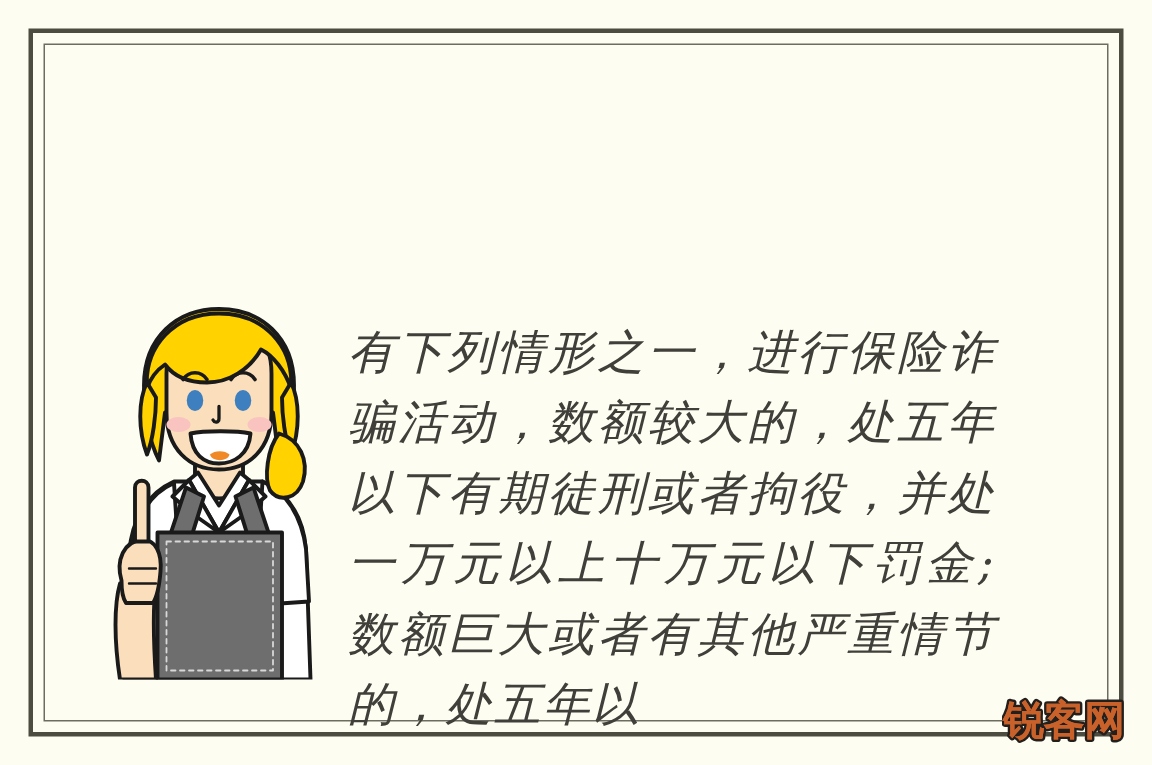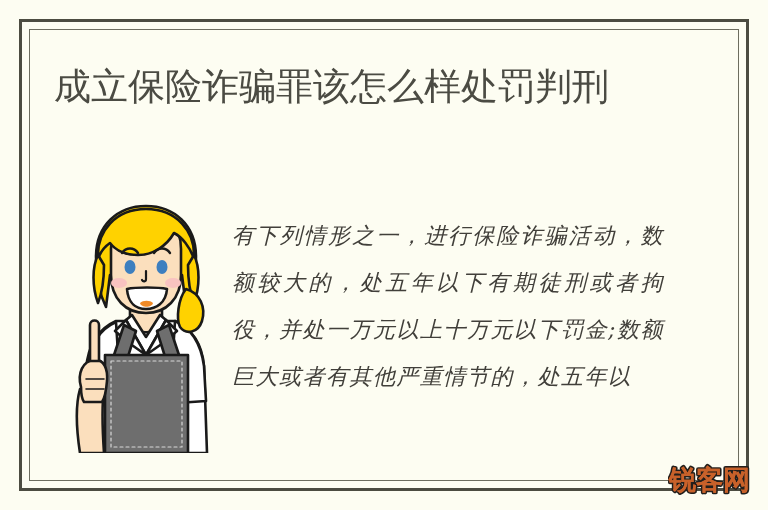--- a/index.html
+++ b/index.html
@@ -54,21 +54,21 @@
     font-family: "Liberation Sans", "DejaVu Sans", sans-serif;
     font-weight: 400;
     white-space: normal;
   }
   
   .body-copy {
     position: absolute;
     left: 232px;
     top: 212px;
     width: 432px;
-    font-size: 22px;
+    font-size: 31px;
     line-height: 47px;
     color: #413f3a;
     font-family: "DejaVu Serif", "Liberation Serif", serif;
     font-style: italic;
     letter-spacing: 1.5px;
     text-align: justify;
     word-break: break-all;
   }
   
   .illustration {
@@ -90,21 +90,20 @@
   .watermark svg { display: block; }
 </style>
 </head>
 <body>
 
 <div id="poster">
 
   <div class="frame-outer"></div>
   <div class="frame-inner"></div>
 
-  <div class="title">成立保险诈骗罪该怎么样处罚判刑</div>
 
   <div class="illustration">
     <svg width="146" height="250" viewBox="0 0 146 250" xmlns="http://www.w3.org/2000/svg">
       <g stroke="#1a1a1a" stroke-width="2.6" stroke-linejoin="round" stroke-linecap="round">
 
         <path d="M42 118 C24 126 14 143 12 166 L9 250 L133 250 L130 163
                  C128 141 118 126 101 118 Z" fill="#ffffff"></path>
 
         <path d="M42 119 C26 126 16 142 13 164 L11 196 L40 198 L44 150 Z" fill="#ffffff"></path>
 

